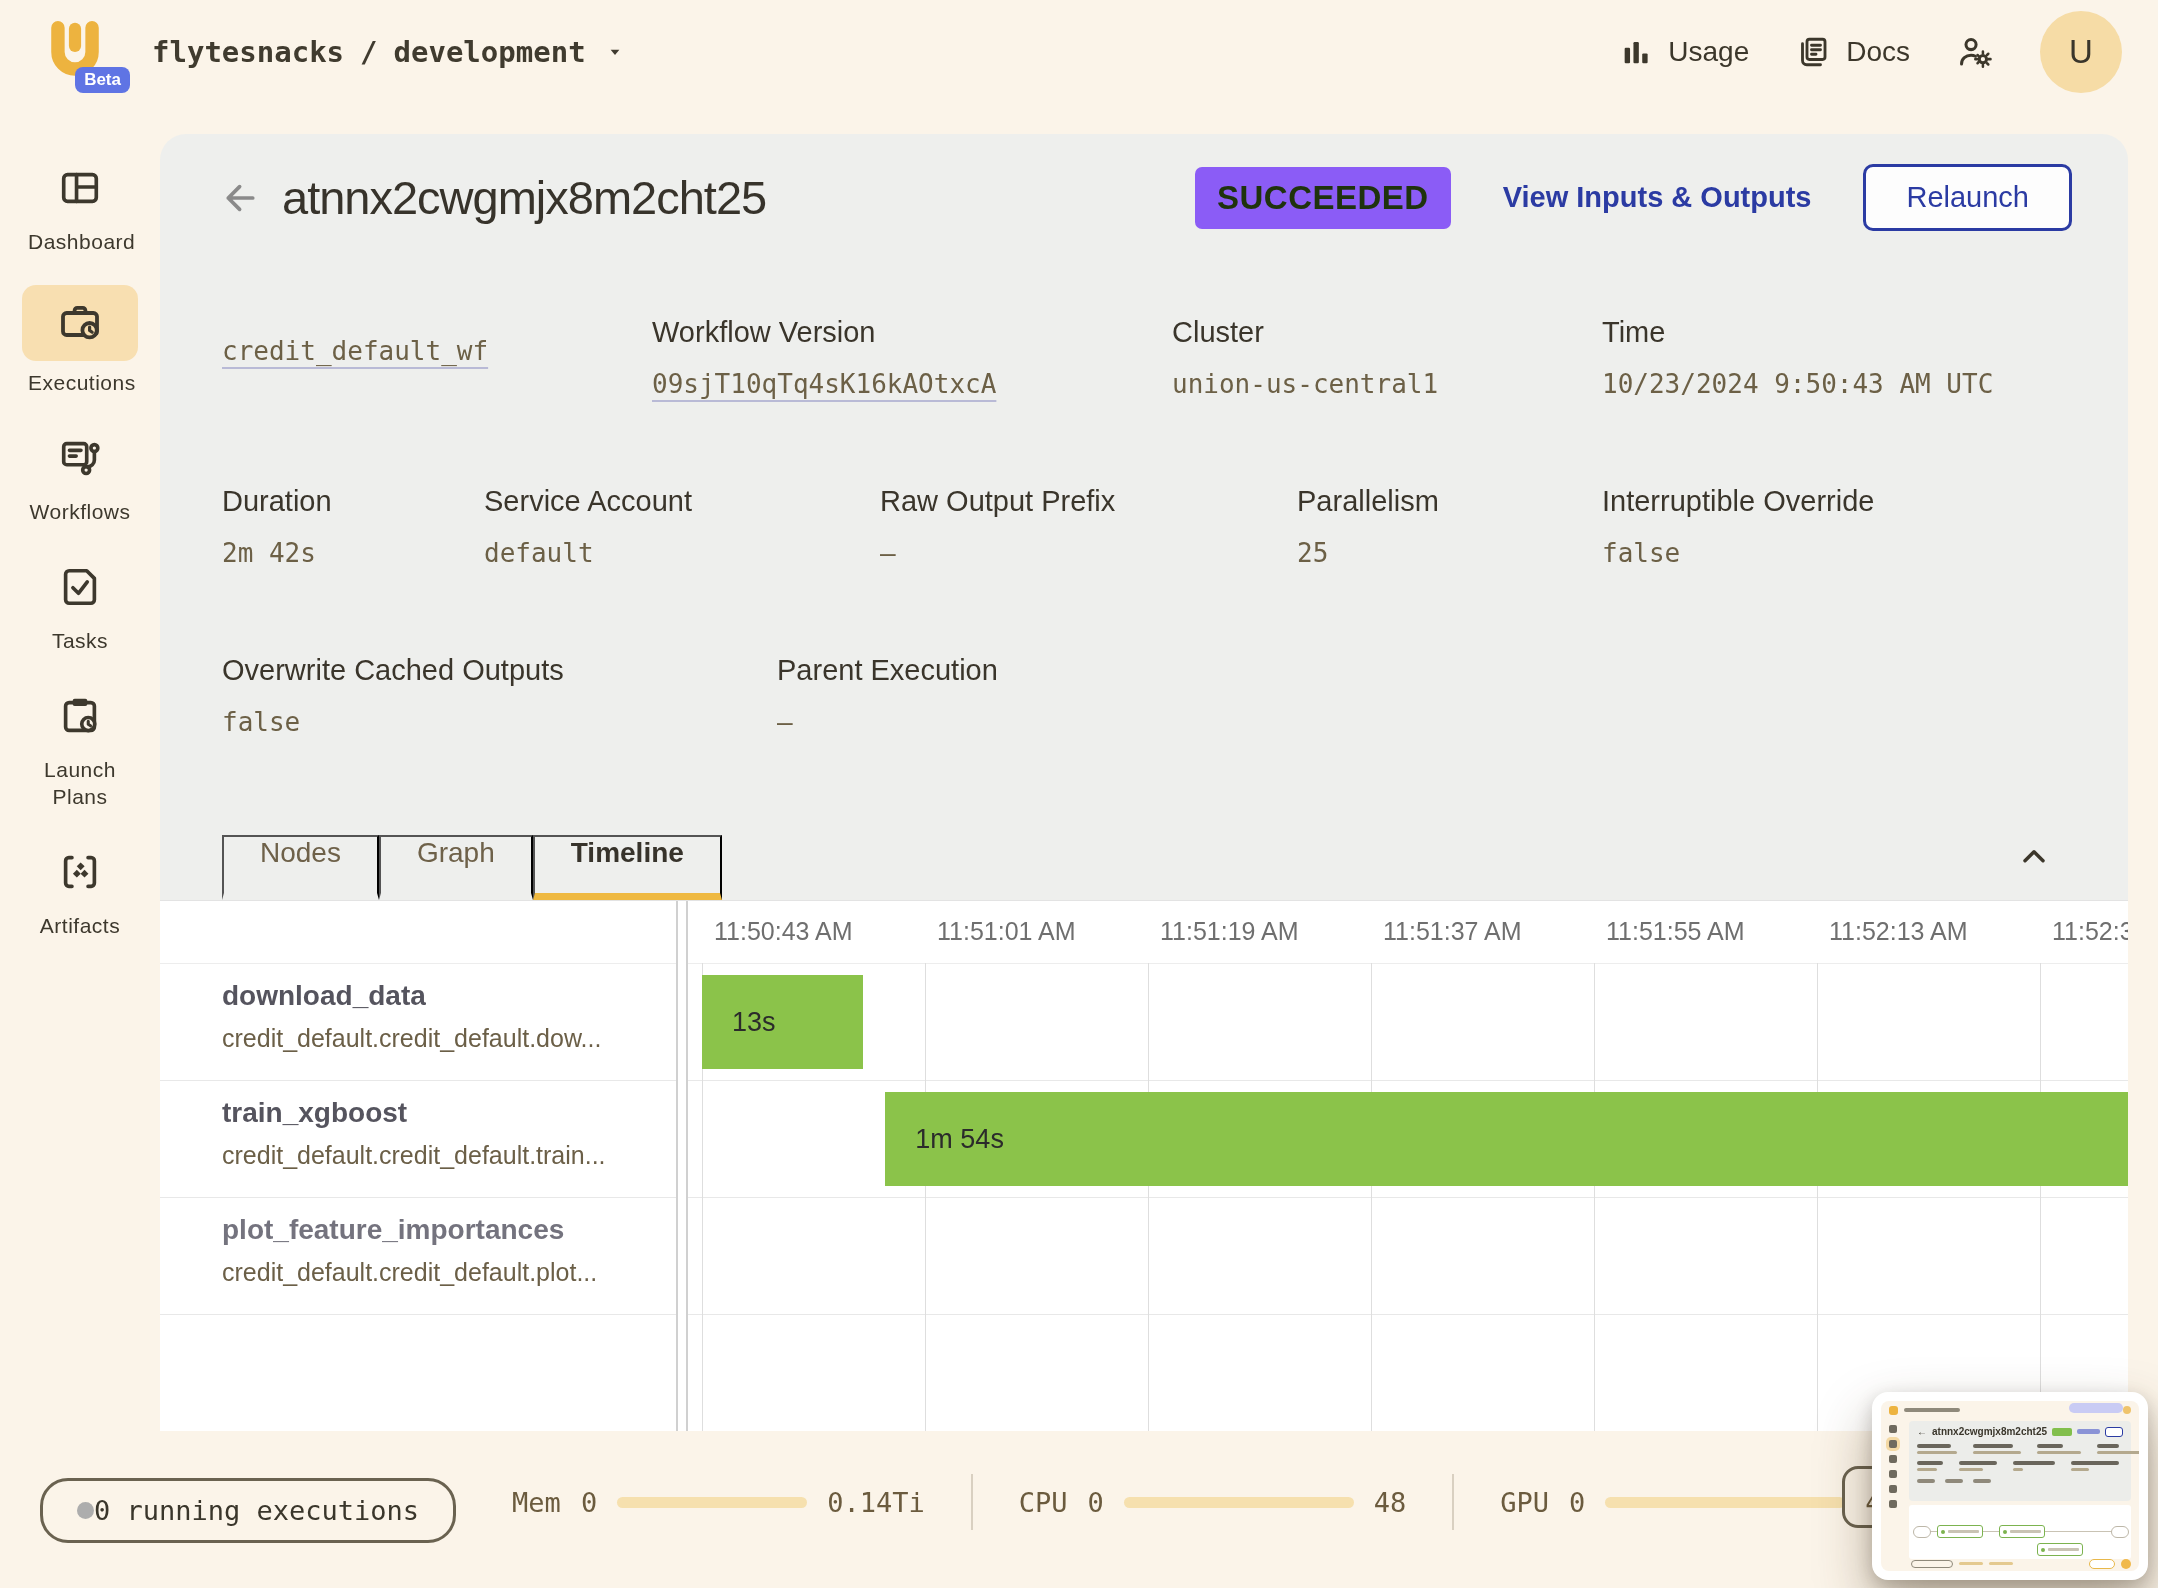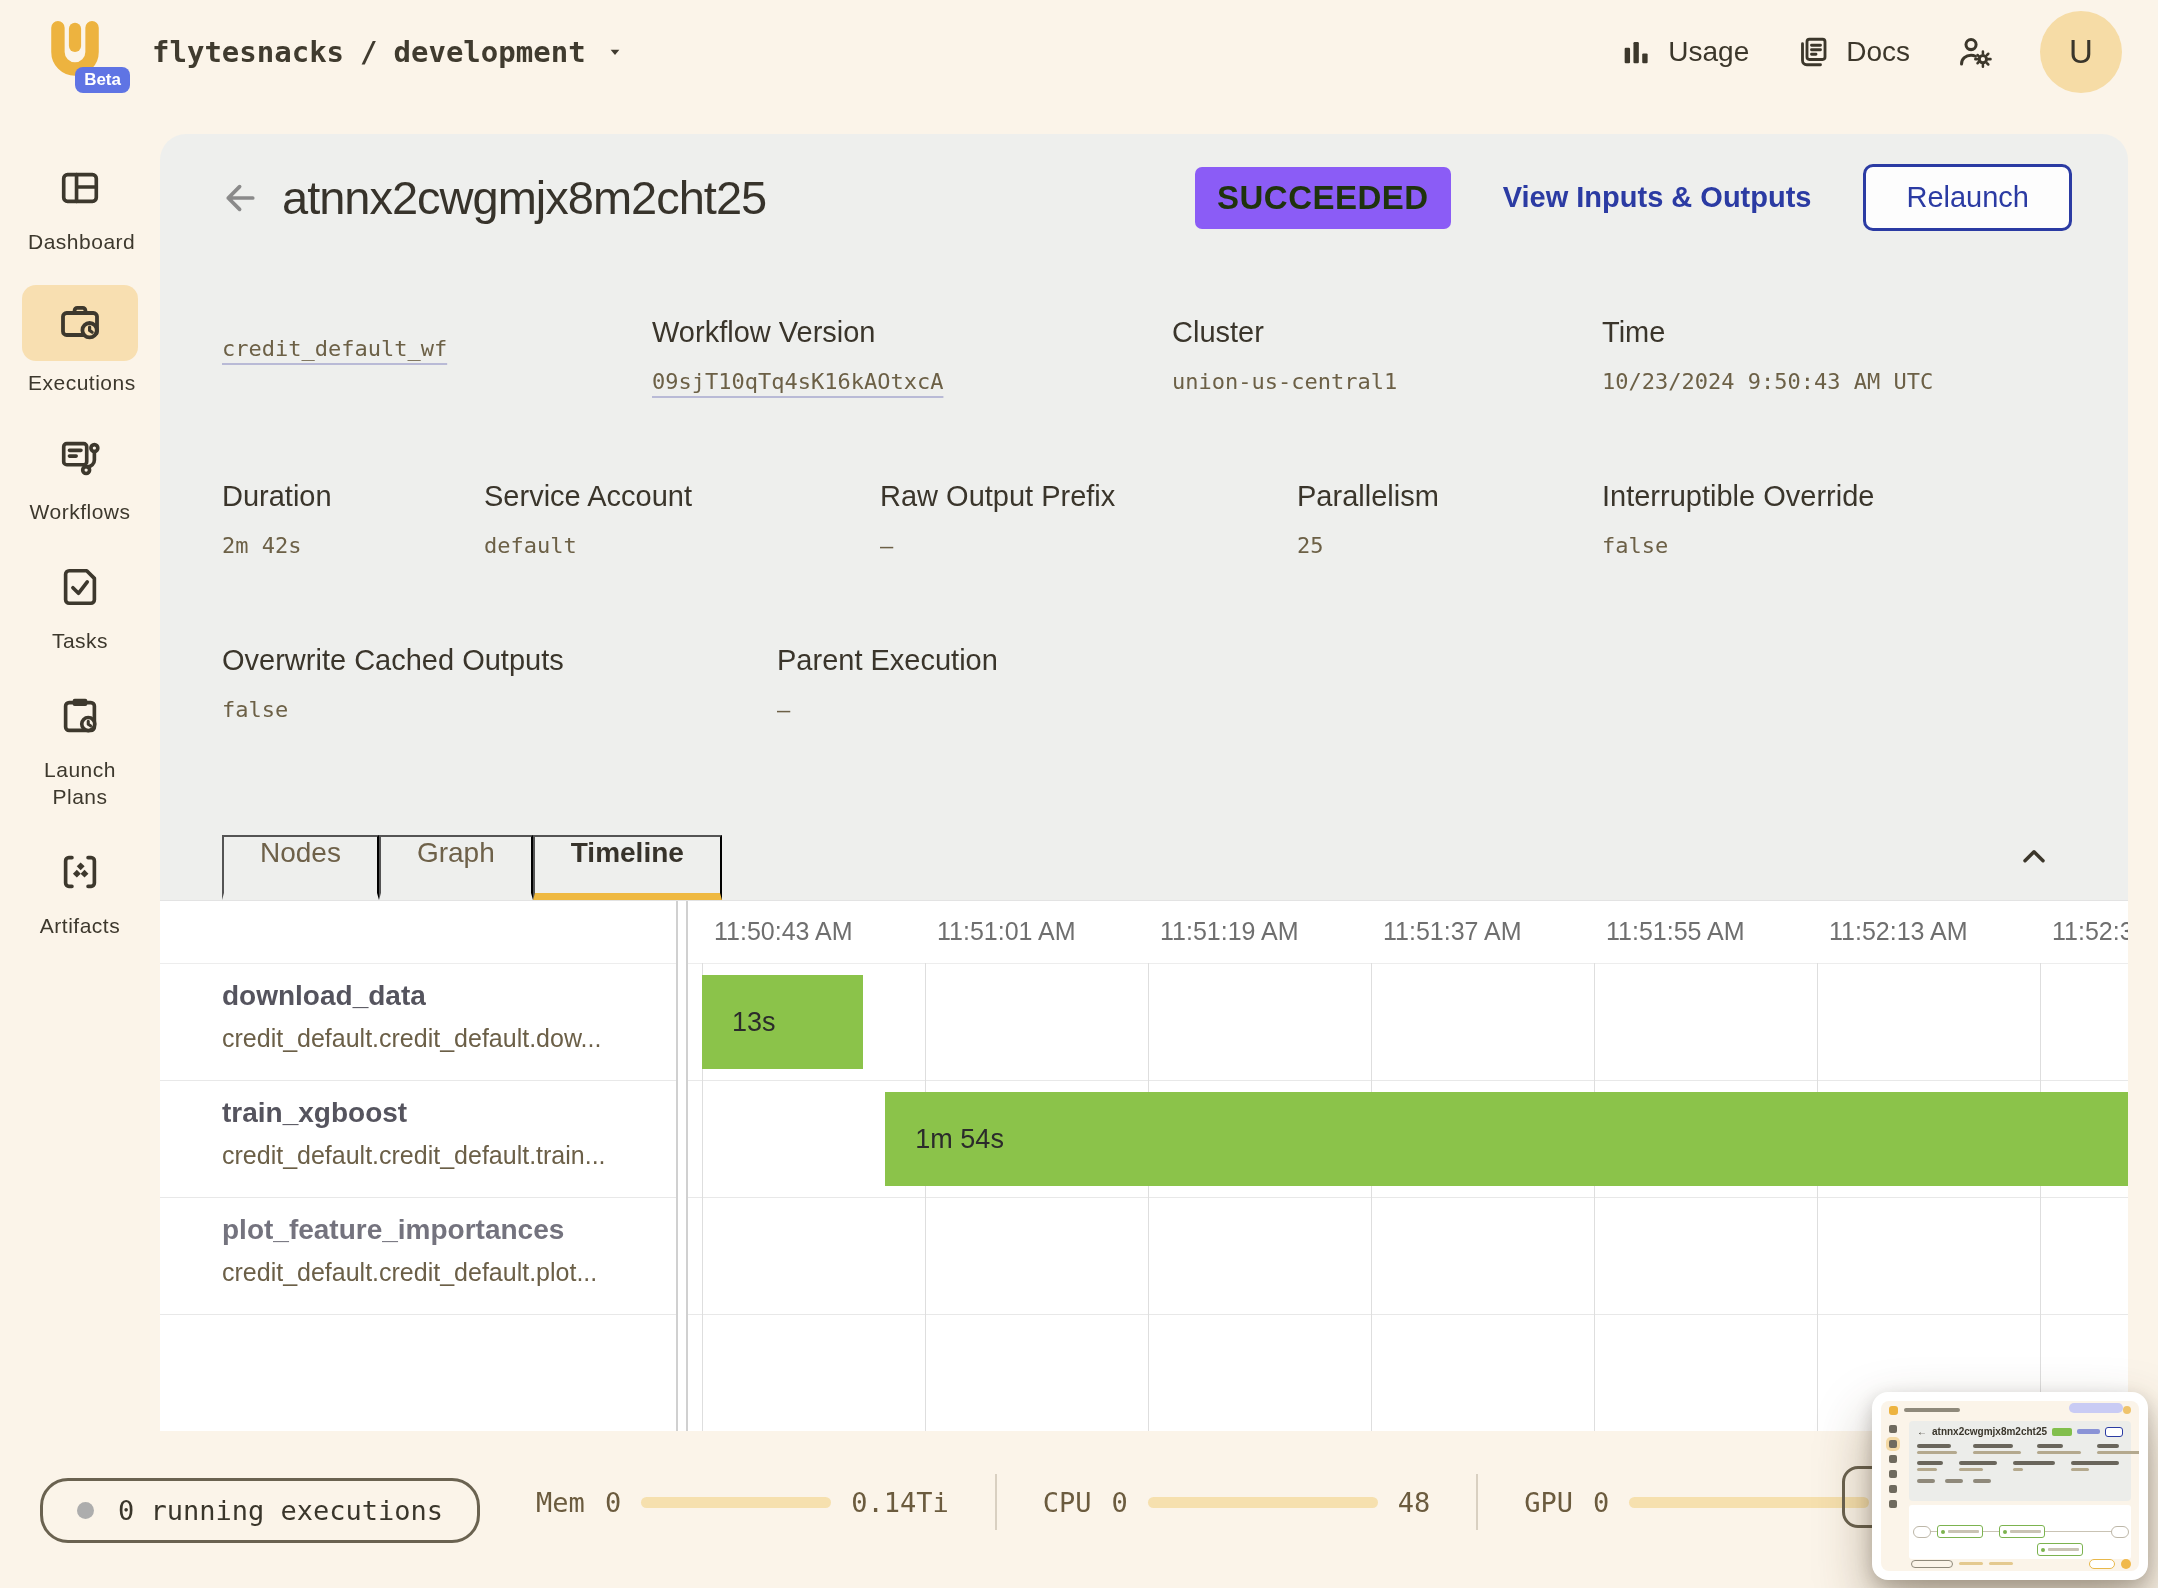--- a/index.html
+++ b/index.html
@@ -36,21 +36,21 @@
                 padding:12px 22px;border-radius:7px;}
   .view-io{margin:0 52px;color:#2B3BA3;font-size:29px;font-weight:700;cursor:pointer;white-space:nowrap;}
   .relaunch{background:#FDFDFD;border:3px solid #2B3BA3;color:#2B3BA3;font-size:29px;font-weight:500;
             padding:14px 40px;border-radius:10px;cursor:pointer;font-family:inherit;}
 
   .details{position:absolute;top:182px;left:62px;right:30px;}
   .drow{display:flex;margin-bottom:86px;}
   .w430{width:430px}.w520{width:520px}.w430b{width:430px}
   .w262{width:262px}.w396{width:396px}.w417{width:417px}.w305{width:305px}.w555{width:555px}
   .dlabel{font-size:29px;color:#3A352B;font-weight:500;}
-  .dvalue{margin-top:20px;font-family:"DejaVu Sans Mono",monospace;font-size:22px;color:#6C6046;}
+  .dvalue{margin-top:20px;font-family:"DejaVu Sans Mono",monospace;font-size:26px;color:#6C6046;}
   .dvalue.link{text-decoration:underline;text-decoration-color:#B9BAD6;text-underline-offset:7px;cursor:pointer;}
 
   .tabs{position:absolute;left:62px;bottom:0;display:flex;}
   .tab{font-size:28px;color:#6E6149;font-weight:500;padding:0 36px 24px;cursor:pointer;border-bottom:7px solid transparent;background:none;font-family:inherit;}
   .tab.active{color:#37332B;font-weight:700;border-bottom-color:#EFB941;}
   .collapse-btn{position:absolute;right:70px;bottom:24px;cursor:pointer;background:none;border:none;display:flex;}
 
   
   .timeline{position:absolute;left:160px;top:900px;width:1968px;height:530px;background:#fff;border-top:1px solid #E3E3E3;}
   .tl-header-left{position:absolute;left:0;top:0;width:516px;height:58px;border-bottom:3px solid #C6C6C6;
@@ -66,21 +66,21 @@
   .tick{position:absolute;top:16px;font-size:25px;color:#6F6F6F;white-space:nowrap;z-index:1;}
   .bar{position:absolute;height:94px;background:#8BC34A;color:#2B2B2B;font-size:27px;display:flex;align-items:center;
        padding-left:30px;box-sizing:border-box;z-index:2;cursor:pointer;}
   .bar[data-row="0"]{top:74px;}
   .bar[data-row="1"]{top:191px;}
   .splitter{position:absolute;left:516px;top:0;width:12px;height:100%;border-left:2px solid #D0D0D0;border-right:2px solid #D0D0D0;
             box-sizing:border-box;background:#fff;cursor:col-resize;z-index:4;}
 
   
   .statusbar{position:absolute;left:40px;top:1462px;right:0;height:80px;display:flex;align-items:center;}
-  .running-pill{display:inline-flex;align-items:center;gap:24px;border:3px solid #6A6250;border-radius:28px;
+  .running-pill{display:inline-flex;align-items:center;border:3px solid #6A6250;border-radius:28px;
                 padding:14px 34px;font-family:"DejaVu Sans Mono",monospace;font-size:27px;color:#3A362B;background:transparent;cursor:pointer;margin-top:17px;}
   .dot{width:17px;height:17px;border-radius:50%;background:#ADADAD;}
   .meters{display:flex;align-items:center;margin-left:56px;font-family:"DejaVu Sans Mono",monospace;font-size:27px;color:#6B5B3E;justify-content:space-between;}
   .meter{display:flex;align-items:center;gap:20px;}
   .track{height:11px;border-radius:6px;background:#F6E0AE;}
   .track.mem{width:190px}.track.cpu{width:230px}.track.gpu{width:240px}
   .meter-div{width:2px;height:56px;background:#D9D0C1;margin:0 46px;}
   .stub-pill{position:absolute;left:1842px;top:1466px;width:70px;height:62px;border:3px solid #6A6250;border-radius:16px;box-sizing:border-box;}
 
   

